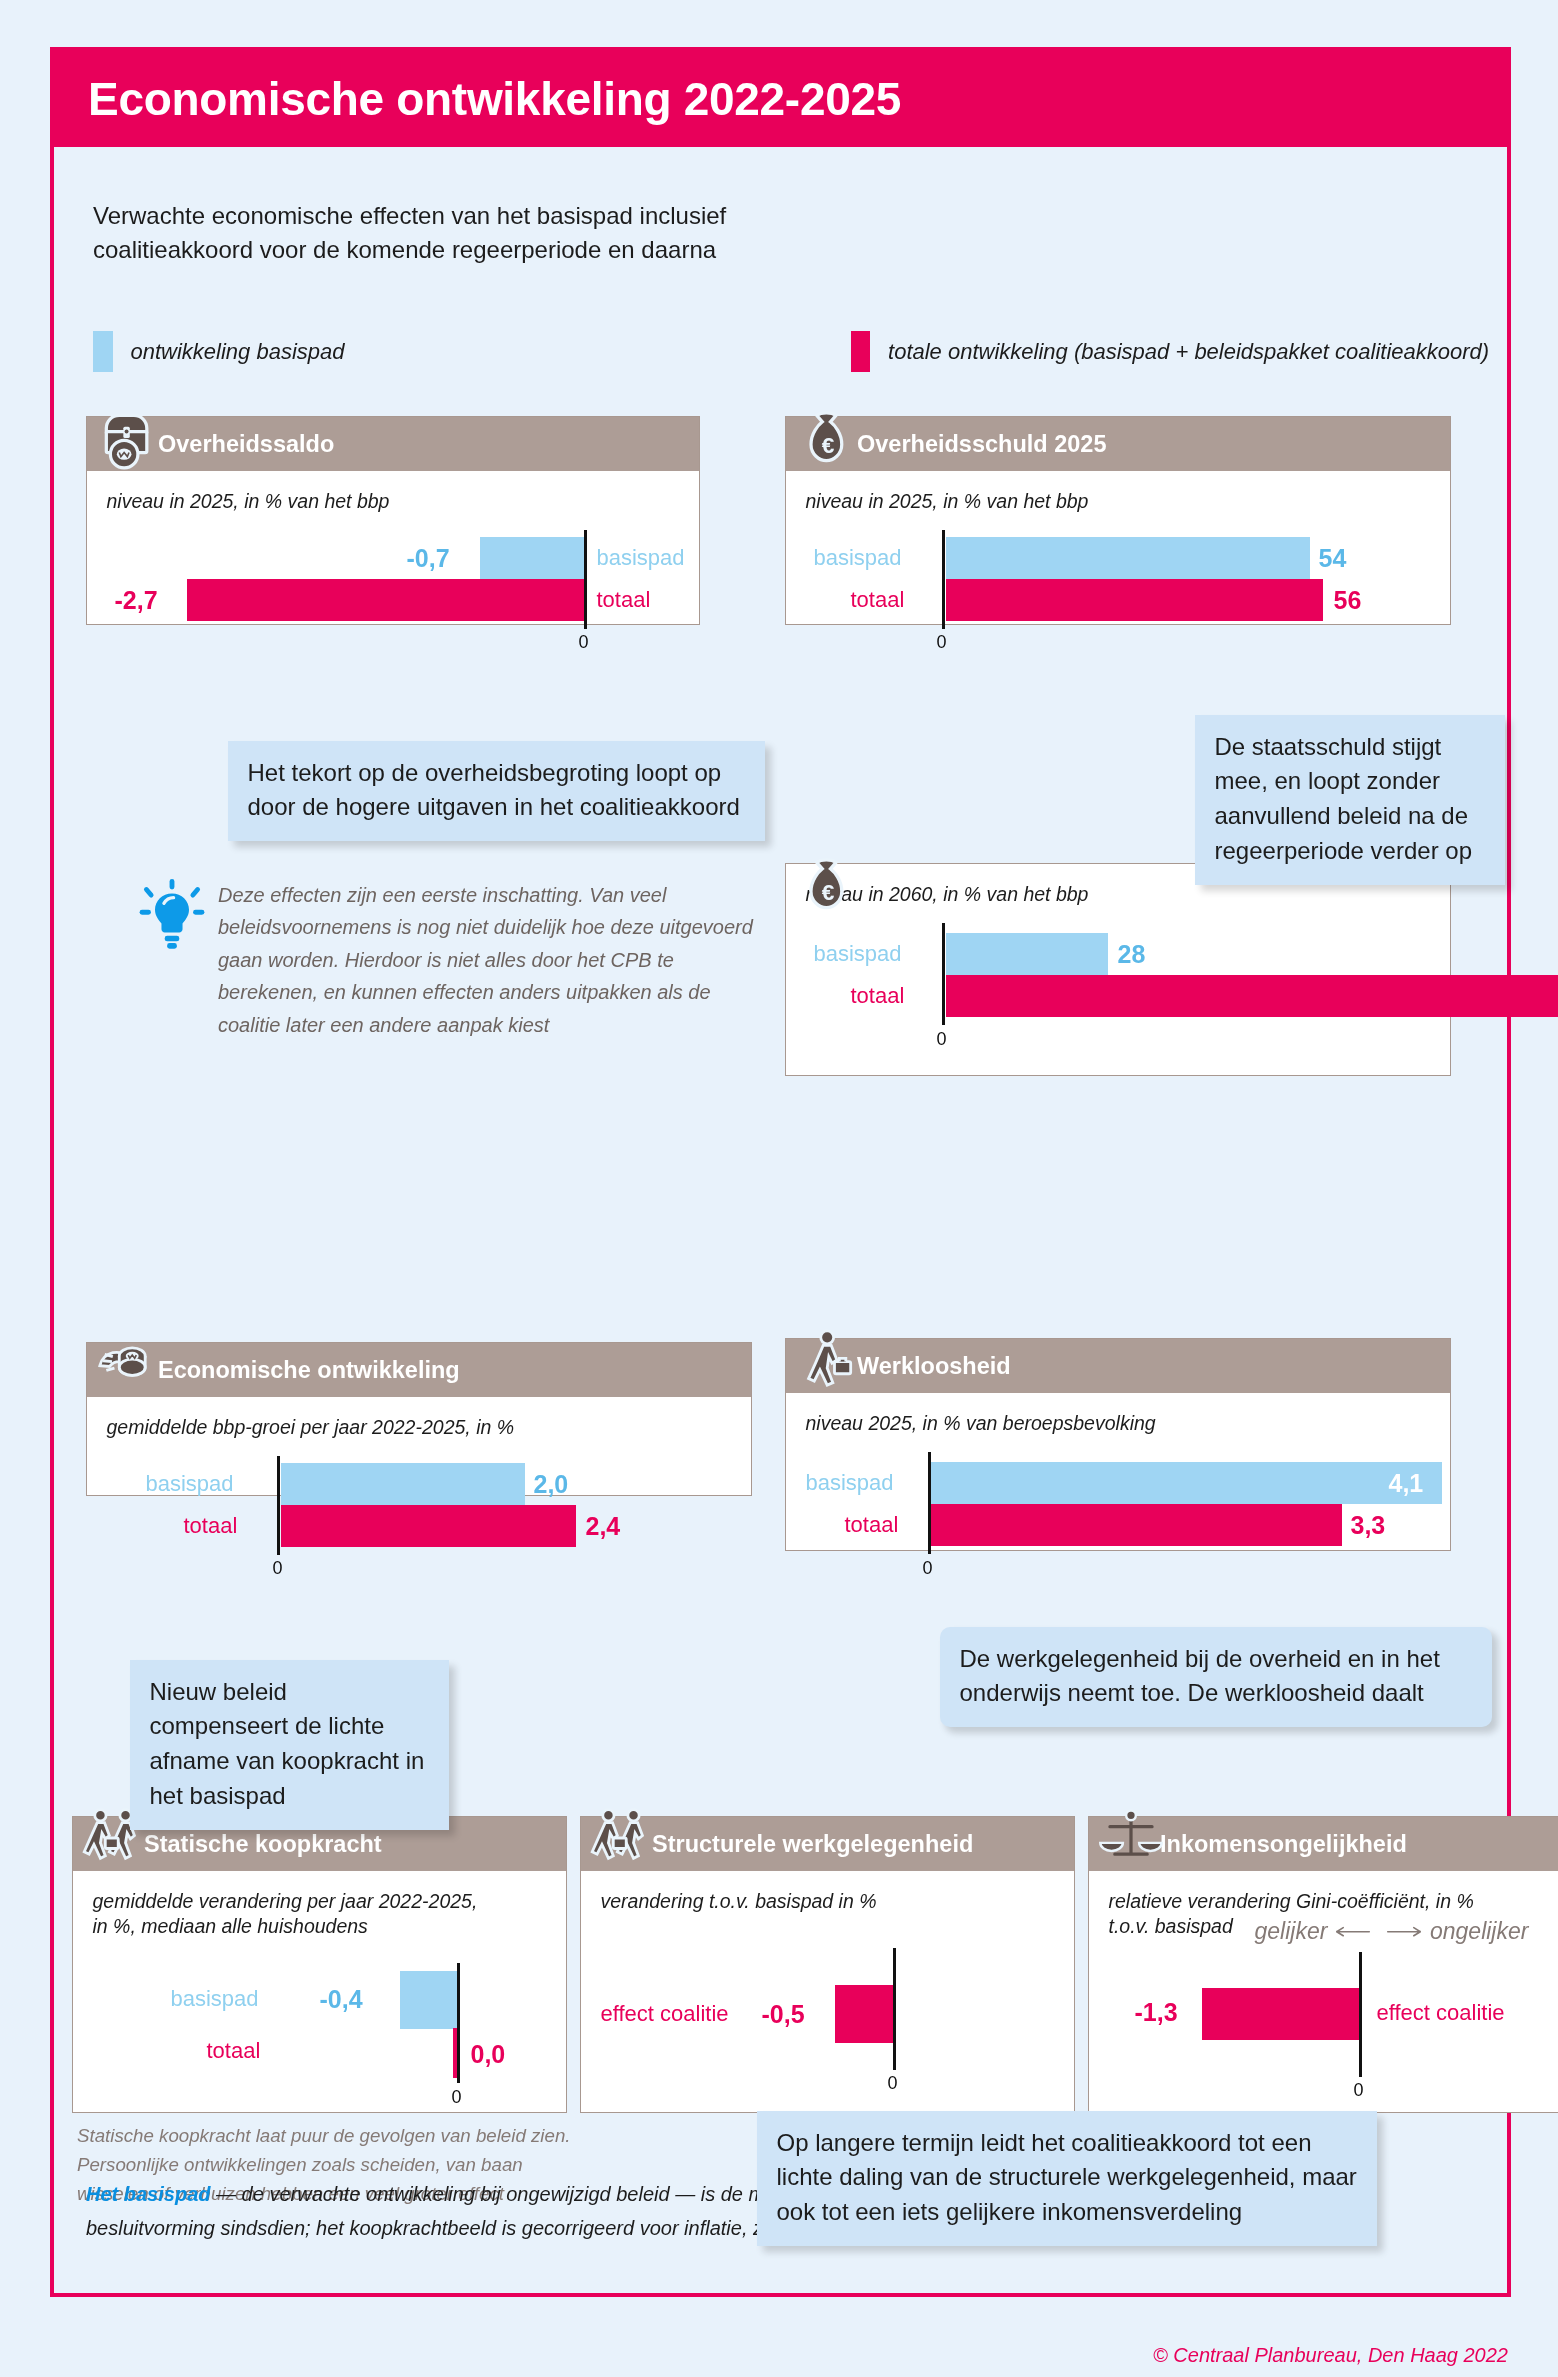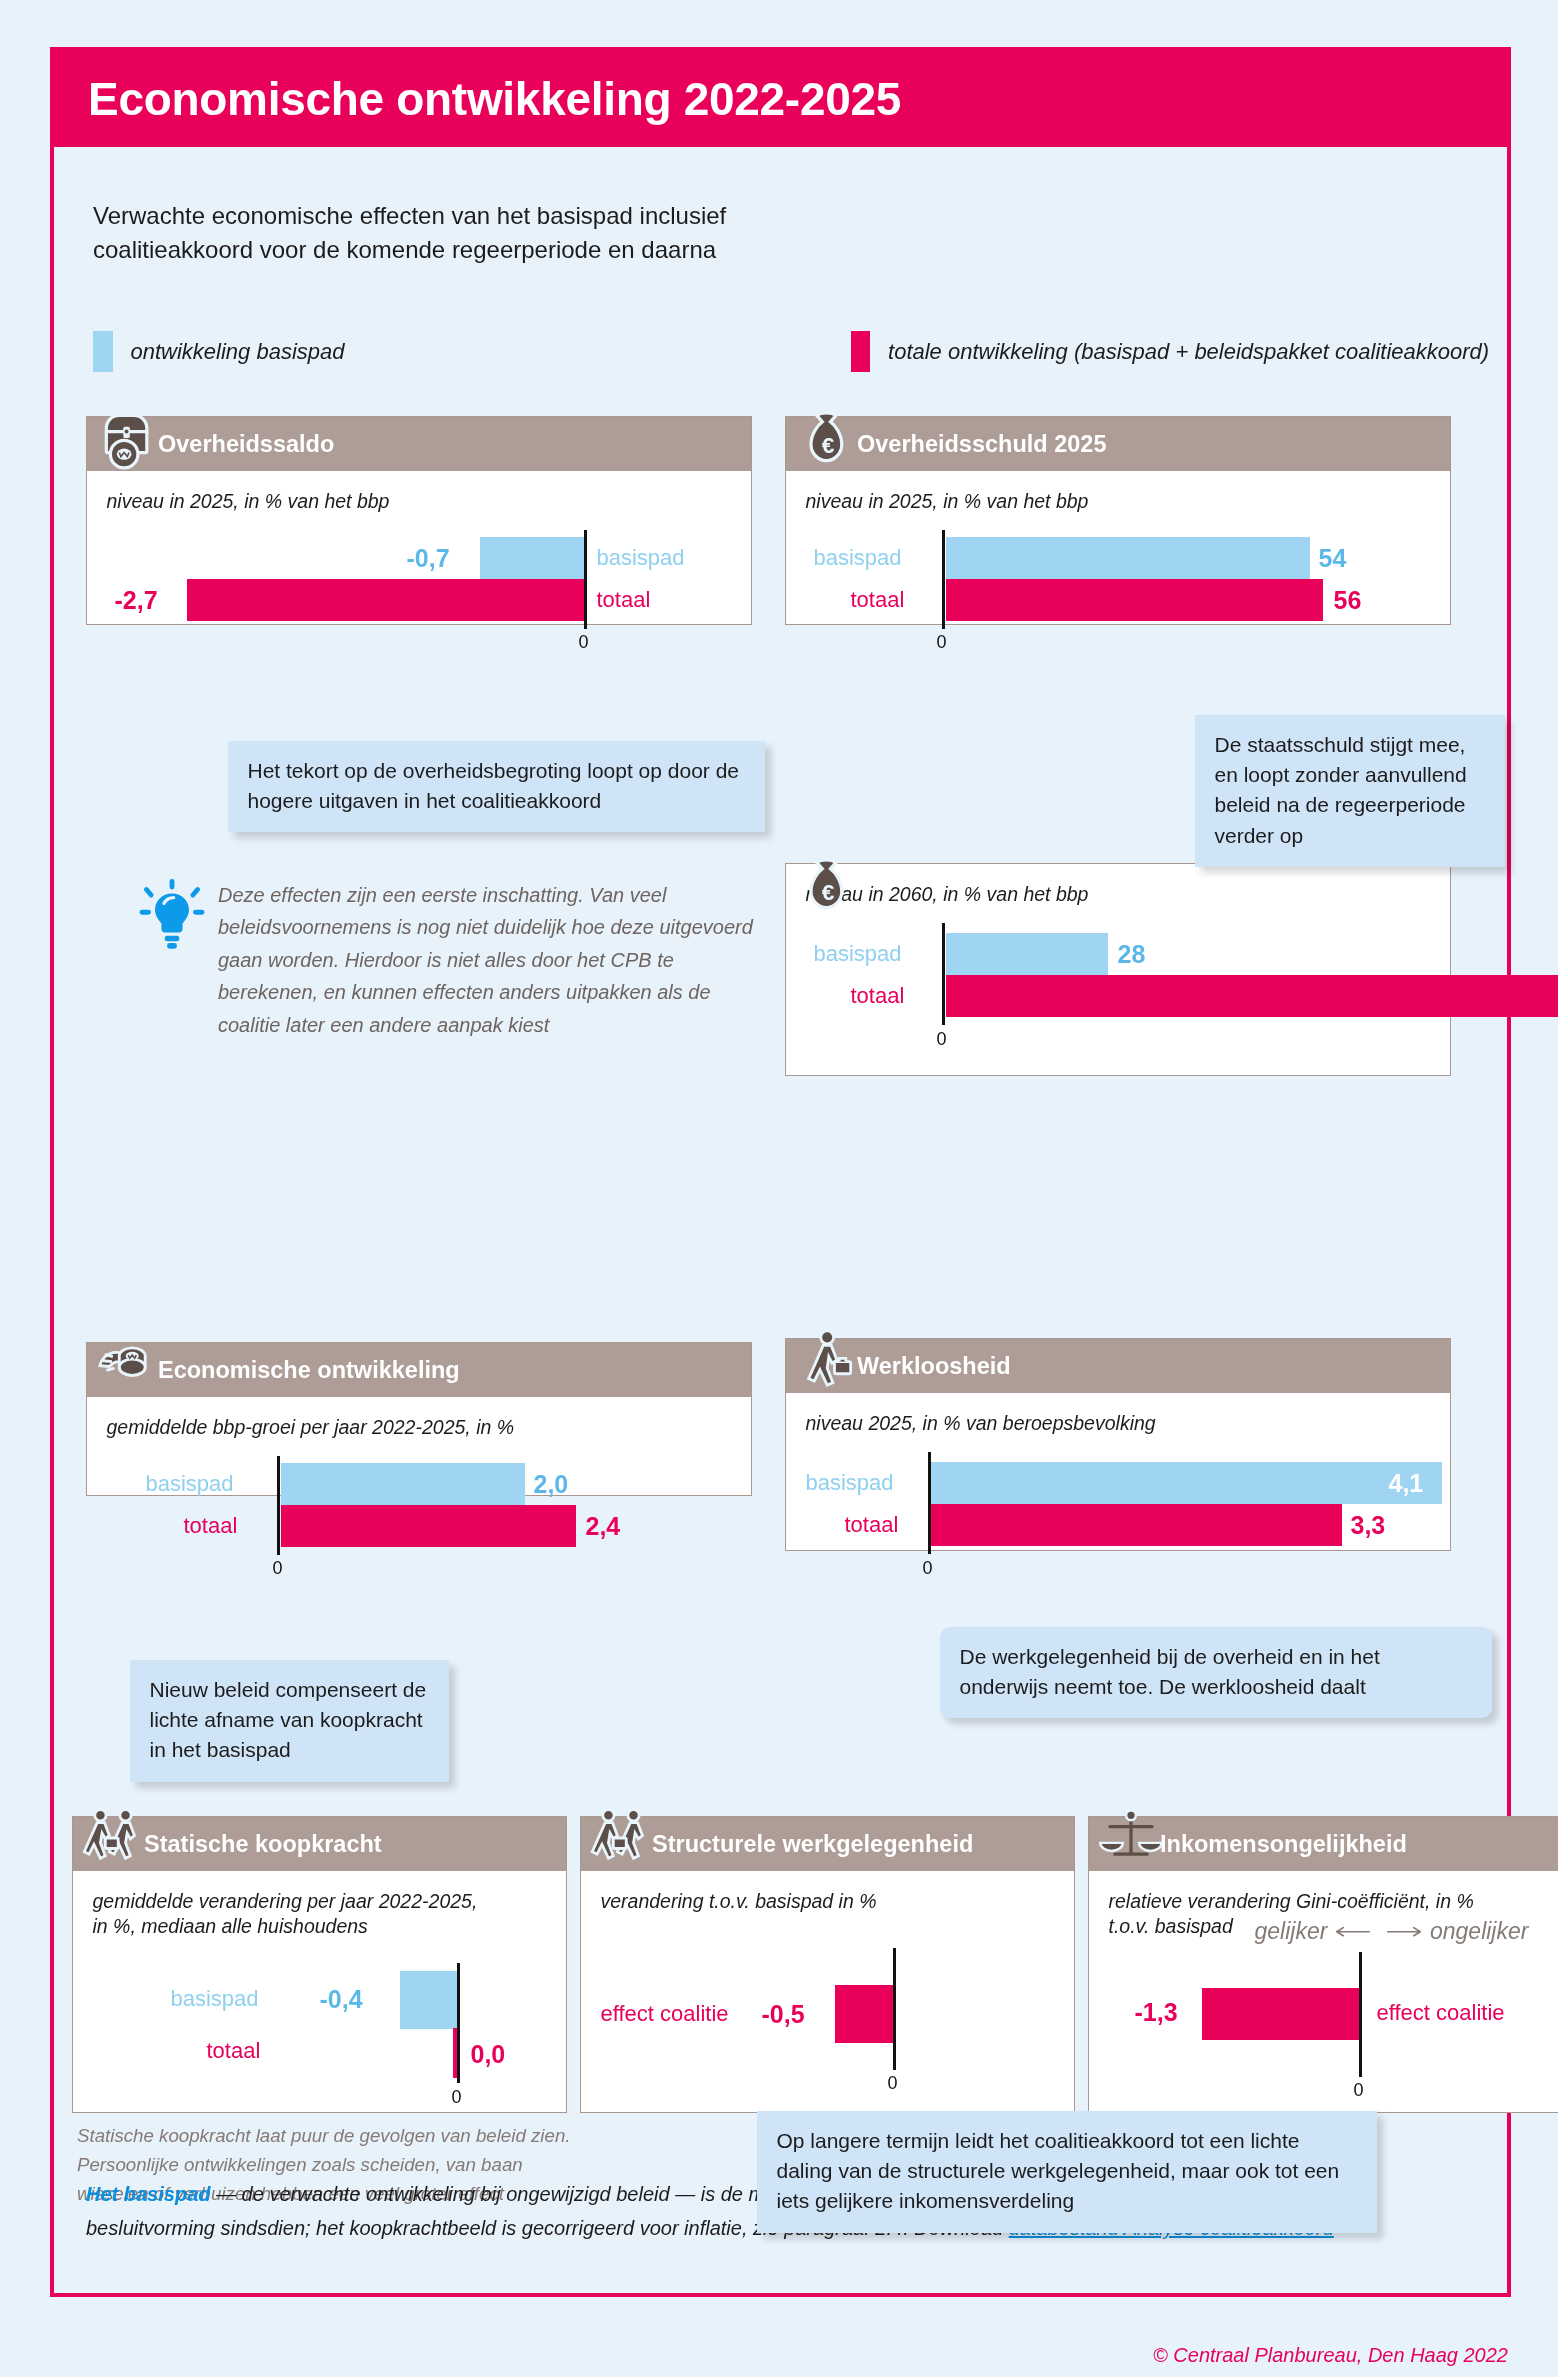--- a/index.html
+++ b/index.html
@@ -138,21 +138,21 @@
     font-size: 18px;
     color: #111;
   }
 
   
   .callout {
     position: absolute;
     background: #cfe4f7;
     box-shadow: 5.7px 5.7px 7.3px rgba(0,0,0,0.16);
     padding: 14.6px 19.5px 16px 19.5px;
-    font-size: 21px;
+    font-size: 24px;
     line-height: 1.45;
     color: #1c1c1c;
     z-index: 6;
   }
 
   
   .bulbnote {
     position: absolute;
     left: 130px; top: 873px;
     width: 641px;
@@ -232,21 +232,21 @@
       <div class="legend-item">
         <span class="swatch blue"></span>
         <span class="legend-label">ontwikkeling basispad</span>
       </div>
       <div class="legend-item second">
         <span class="swatch pink"></span>
         <span class="legend-label">totale ontwikkeling (basispad + beleidspakket coalitieakkoord)</span>
       </div>
     </div>
 
-    <div class="panel" style="left:32px; top:365px; width:666px; height:209px;">
+    <div class="panel" style="left:32px; top:365px; width:614px; height:209px;">
       <svg class="panel-icon" viewBox="0 0 84 84">
         <g stroke="#eaf4fb" stroke-width="4" fill="#5c4f4a">
           <path d="M14 30c0-9 7-16 16-16h18c9 0 16 7 16 16v4H14z"></path>
           <rect x="14" y="34" width="50" height="26" rx="2"></rect>
           <rect x="35" y="28" width="8" height="14" rx="2" fill="#eaf4fb" stroke="none"></rect>
           <circle cx="39" cy="34" r="2.4" fill="#5c4f4a" stroke="none"></circle>
         </g>
         <circle cx="36" cy="62" r="17" fill="#5c4f4a" stroke="#eaf4fb" stroke-width="4"></circle>
         <ellipse cx="36" cy="62" rx="9" ry="7" fill="#eaf4fb"></ellipse>
         <path d="M30 60l2 5 4-5 4 5 2-5" stroke="#5c4f4a" stroke-width="2" fill="none"></path>

